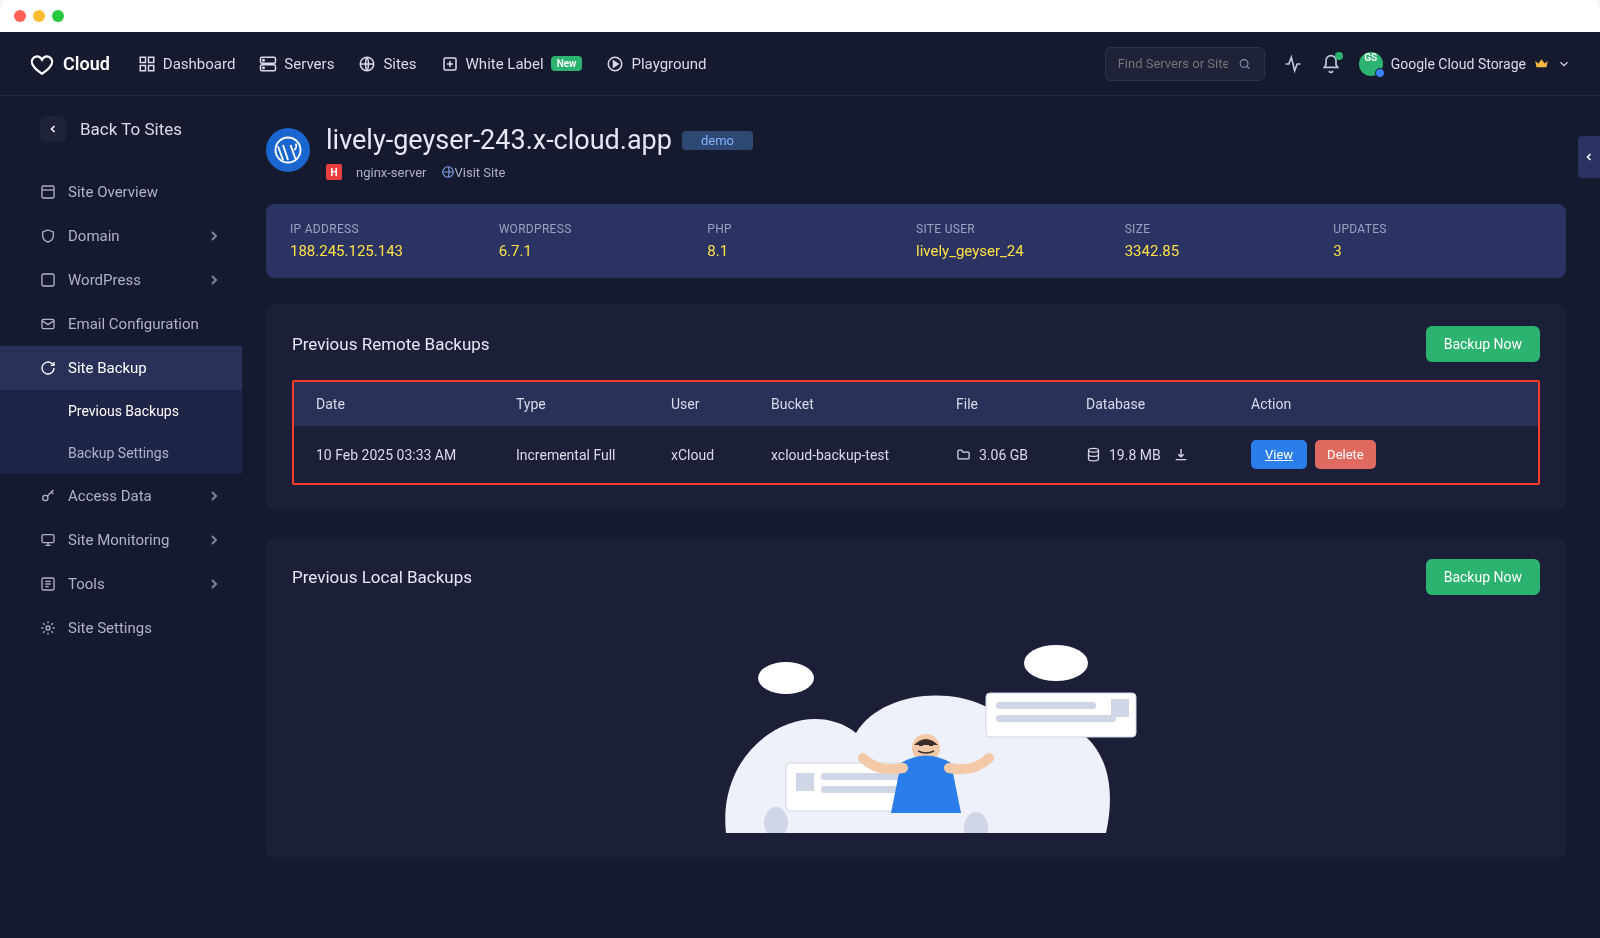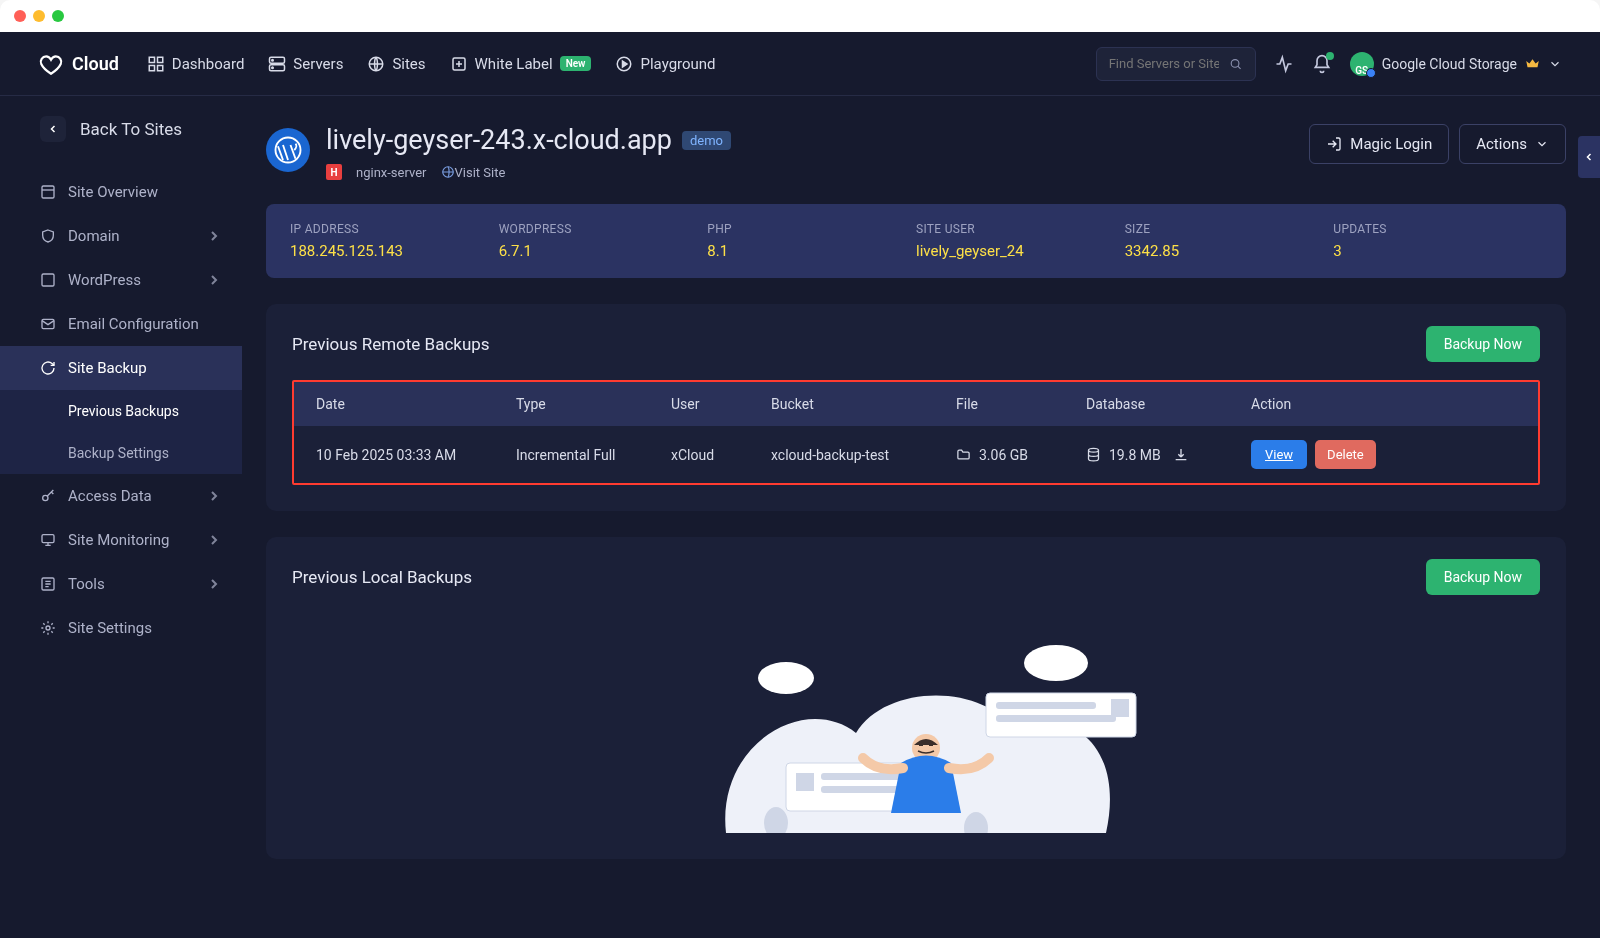--- a/index.html
+++ b/index.html
@@ -3,33 +3,33 @@
 <meta charset="utf-8">
 <style>
 * { margin: 0; padding: 0; box-sizing: border-box; font-family: -apple-system, BlinkMacSystemFont, "Segoe UI", Roboto, sans-serif; }
 body { background: #f5f5f5; }
 .browser-chrome { background: #fff; border-radius: 10px 10px 0 0; padding: 10px 14px; display: flex; gap: 7px; }
 .browser-dot { width: 12px; height: 12px; border-radius: 50%; }
 .dot-red { background: #ff5f57; } .dot-yellow { background: #febc2e; } .dot-green { background: #28c840; }
 .app { background: #161a2e; height: 907px; position: relative; }
 
 
-.topnav { height: 64px; display: flex; align-items: center; padding: 0 38px; border-bottom: 1px solid #262b45; }
+.topnav { height: 64px; display: flex; align-items: center; padding: 0 29px; border-bottom: 1px solid #262b45; }
 .logo { display: flex; align-items: center; gap: 8px; color: #fff; font-weight: 600; font-size: 18px; margin-right: 28px; }
 .logo svg { width: 26px; height: 26px; }
 .nav-items { display: flex; align-items: center; gap: 24px; }
 .nav-item { display: flex; align-items: center; gap: 7px; color: #d8dbe8; font-size: 15px; cursor: pointer; }
 .nav-item svg { width: 18px; height: 18px; }
 .badge-new { background: #2db370; color: #fff; font-size: 10px; padding: 2px 6px; border-radius: 4px; font-weight: 600; }
 .topnav-right { margin-left: auto; display: flex; align-items: center; gap: 18px; }
 .search-box { background: #1e2339; border: 1px solid #2c3252; border-radius: 6px; padding: 8px 12px; display: flex; align-items: center; gap: 10px; width: 160px; }
 .search-box input { background: transparent; border: none; outline: none; color: #8b91af; font-size: 13px; width: 100%; }
 .icon-btn { color: #c4c8de; cursor: pointer; position: relative; }
 .notif-dot { position: absolute; top: -2px; right: -2px; width: 8px; height: 8px; background: #2db370; border-radius: 50%; }
-.avatar { width: 24px; height: 24px; border-radius: 50%; background: #2db370; color: #fff; font-size: 10px; display: flex; align-items: flex-end; justify-content: center; font-weight: 600; position: relative; }
+.avatar { width: 24px; height: 24px; border-radius: 50%; background: #2db370; color: #fff; font-size: 10px; display: flex; align-items: flex-start; justify-content: center; font-weight: 600; position: relative; }
 .avatar-sub { position: absolute; bottom: -2px; right: -2px; width: 10px; height: 10px; background: #3b82f6; border-radius: 50%; border: 1.5px solid #161a2e; }
 .user-menu { display: flex; align-items: center; gap: 8px; color: #d8dbe8; font-size: 14px; cursor: pointer; }
 .crown { color: #f5b942; }
 
 
 .body { display: flex; height: calc(100% - 64px); }
 .sidebar { width: 242px; padding: 20px 0; overflow-y: auto; }
 .sidebar-inner { padding: 0 20px 0 40px; }
 .back-btn { background: #1e2339; border-radius: 6px; width: 26px; height: 26px; display: inline-flex; align-items: center; justify-content: center; color: #fff; cursor: pointer; }
 .back-row { display: flex; align-items: center; gap: 14px; color: #d8dbe8; font-size: 17px; margin-bottom: 28px; }
@@ -42,21 +42,21 @@
 .side-sub { background: #1e2445; }
 .side-sub .side-item { padding-left: 68px; font-size: 14px; }
 .side-sub .side-item.sub-active { color: #fff; }
 
 
 .main { flex: 1; padding: 28px 34px 0 24px; overflow-y: auto; }
 .site-header { display: flex; align-items: flex-start; justify-content: space-between; margin-bottom: 24px; }
 .site-header-left { display: flex; gap: 16px; align-items: flex-start; }
 .wp-badge { width: 44px; height: 44px; border-radius: 50%; background: #1a66d1; display: flex; align-items: center; justify-content: center; color: #fff; font-size: 26px; font-weight: bold; margin-top: 4px; }
 .site-title { color: #e6e8f4; font-size: 27px; font-weight: 400; display: flex; align-items: center; gap: 10px; }
-.tag-demo { background: #2f4873; color: #7fb4ff; font-size: 13px; padding: 2px 8px; border-radius: 4px; }
+.tag-demo { background: #2f4873; color: #7fb4ff; font-size: 13px; padding: 2px 19px; border-radius: 4px; }
 .site-meta { display: flex; align-items: center; gap: 14px; margin-top: 8px; color: #aeb2c9; font-size: 13px; }
 .server-badge { background: #e83f3f; color: #fff; width: 16px; height: 16px; font-size: 10px; display: inline-flex; align-items: center; justify-content: center; border-radius: 2px; font-weight: bold; }
 .site-actions { display: flex; gap: 10px; }
 .btn-outline { border: 1px solid #3b4166; background: transparent; color: #e6e8f4; padding: 10px 16px; border-radius: 6px; font-size: 15px; display: flex; align-items: center; gap: 8px; cursor: pointer; }
 
 
 .info-bar { background: #2b3362; border-radius: 8px; display: flex; padding: 18px 24px; margin-bottom: 26px; }
 .info-cell { flex: 1; }
 .info-label { color: #9da2c0; font-size: 12px; text-transform: uppercase; letter-spacing: .3px; margin-bottom: 6px; }
 .info-value { color: #fde047; font-size: 15px; }
@@ -311,34 +311,20 @@
               <span>nginx-server</span>
               <span style="display:flex;align-items:center;">
                 <svg width="14" height="14" viewBox="0 0 24 24" fill="none" stroke="#7a9de0" stroke-width="2">
                     <circle cx="12" cy="12" r="9"></circle>
                     <path d="M3 12h18M12 3c2.5 3 2.5 15 0 18"></path>
                   </svg>
                 <span>Visit Site</span>
               </span>
             </div>
           </div>
-        </div>
-        <div class="site-actions">
-          <button class="btn-outline">
-            <svg width="16" height="16" viewBox="0 0 24 24" fill="none" stroke="currentColor" stroke-width="2">
-                <path d="M15 3h4a2 2 0 012 2v14a2 2 0 01-2 2h-4M10 17l5-5-5-5M15 12H3"></path>
-              </svg>
-            <span>Magic Login</span>
-          </button>
-          <button class="btn-outline">
-            <span>Actions</span>
-            <svg width="14" height="14" viewBox="0 0 24 24" fill="none" stroke="currentColor" stroke-width="2">
-                <path d="M6 9l6 6 6-6"></path>
-              </svg>
-          </button>
         </div>
       </div>
 
       <div class="info-bar">
         <div class="info-cell">
             <div class="info-label">IP ADDRESS</div>
             <div class="info-value">188.245.125.143</div>
           </div>
         <div class="info-cell">
             <div class="info-label">WORDPRESS</div>

